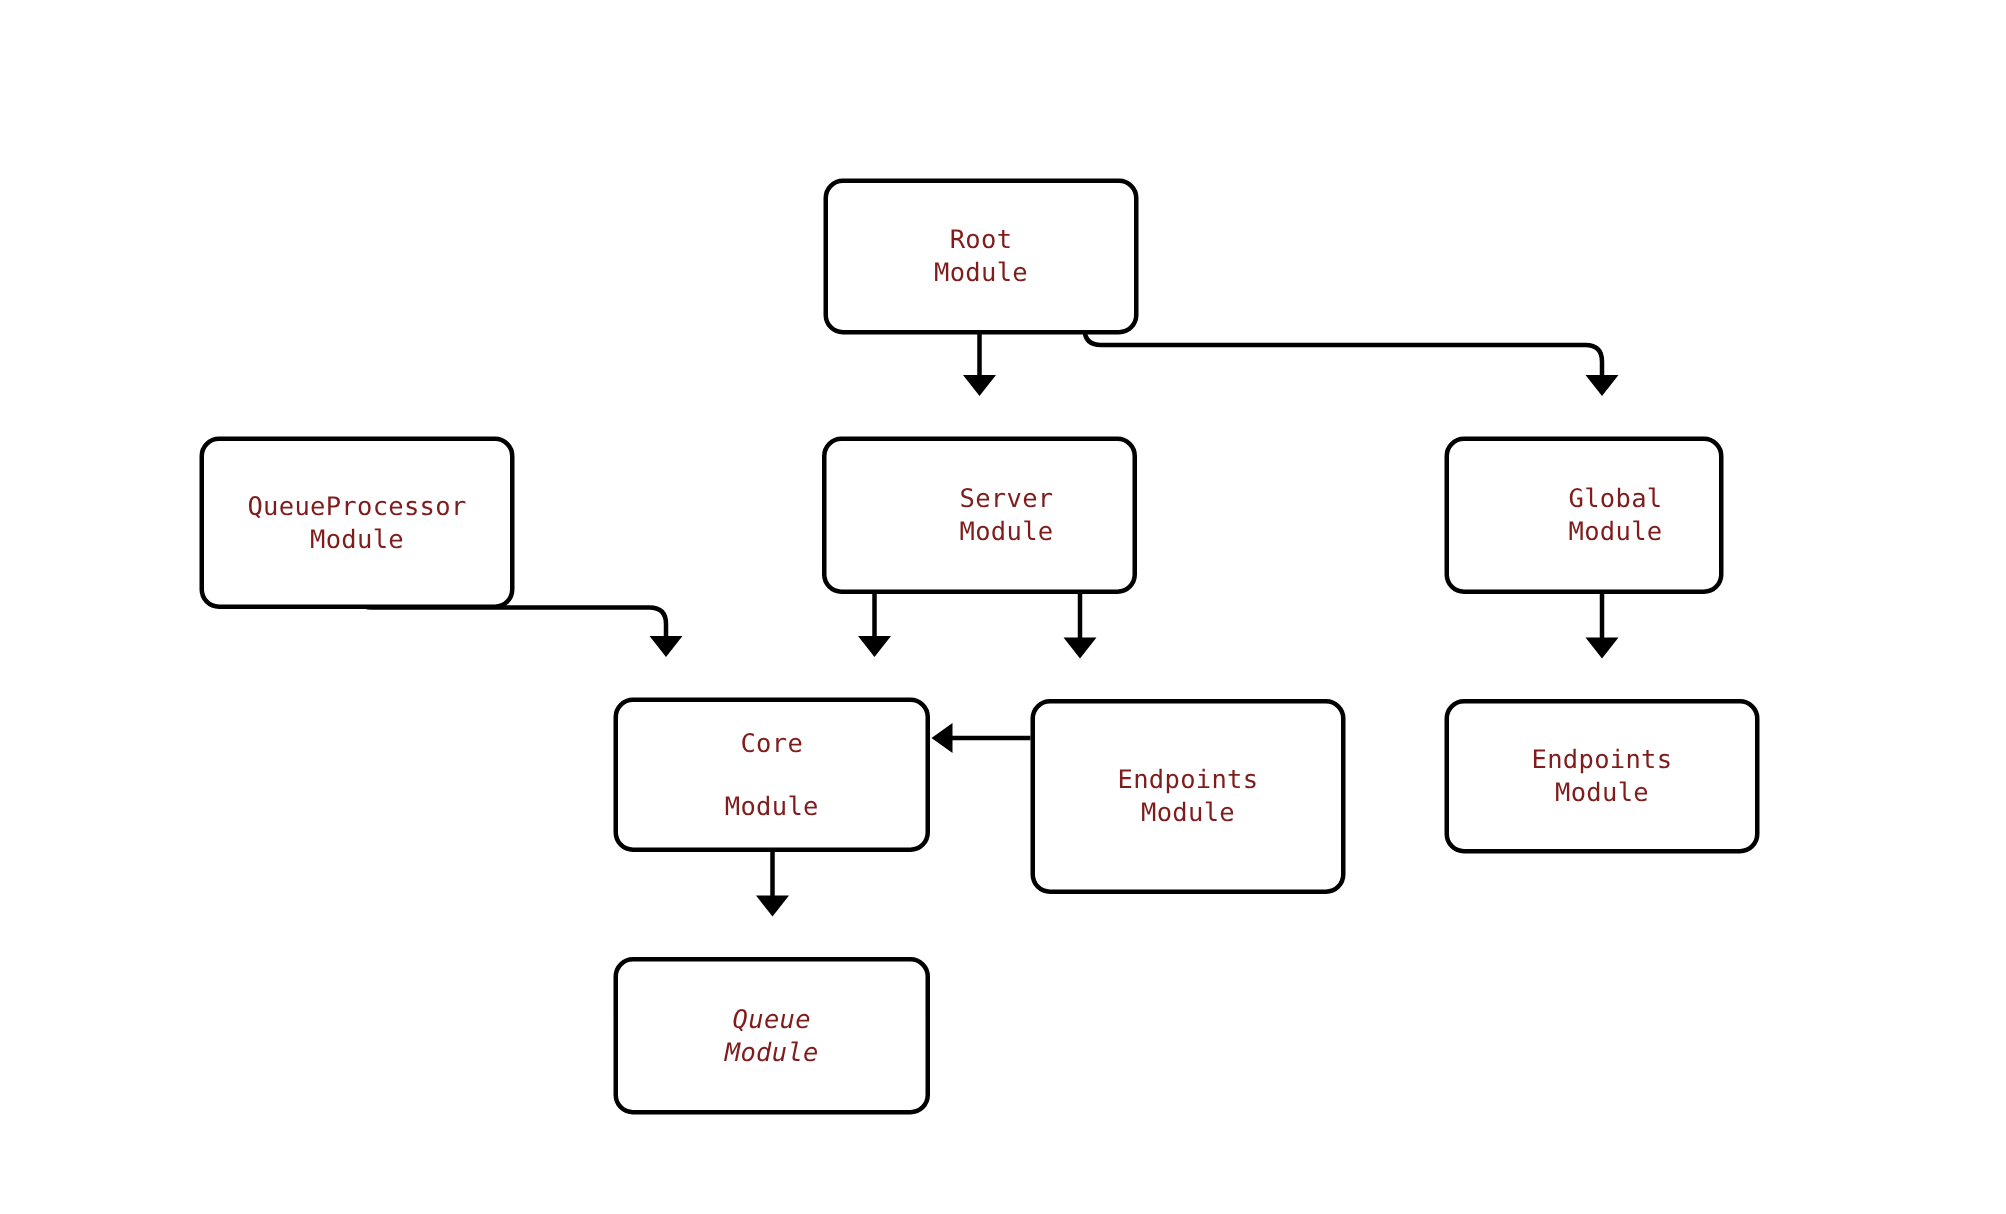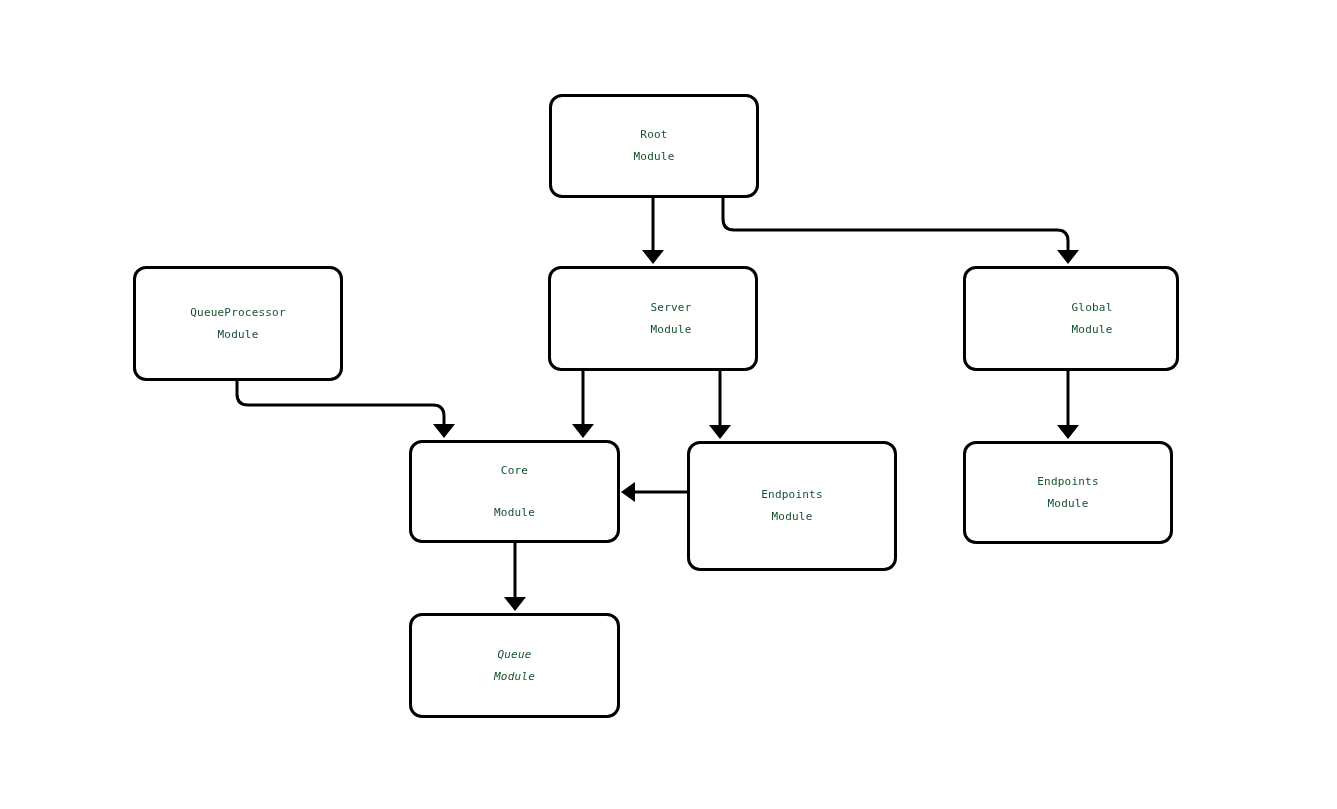--- a/index.html
+++ b/index.html
@@ -27,26 +27,27 @@
     position: absolute;
     box-sizing: border-box;
     border: 3px solid #000000;
     border-radius: 13px;
     background: #ffffff;
     display: flex;
     flex-direction: column;
     align-items: center;
     justify-content: center;
     text-align: center;
-    color: #14532d;
+    color: #7f1d1d;
     font-family: "DejaVu Sans Mono", "Liberation Mono", monospace;
-    font-size: 11px;
+    font-size: 17px;
     line-height: 22px;
     letter-spacing: 0.2px;
     white-space: pre;
+    margin-top: 25px;
   }
   .node-line {
     display: block;
   }
 </style>
 </head>
 <body>
 
 <div id="canvas">
 
@@ -77,21 +78,21 @@
   <div class="node" style="left:133px; top:266px; width:210px; height:115px;">
     <span class="node-line">QueueProcessor</span>
     <span class="node-line">Module</span>
   </div>
 
   <div class="node" style="left:548px; top:266px; width:210px; height:105px;padding-left:36px;">
     <span class="node-line">Server</span>
     <span class="node-line">Module</span>
   </div>
 
-  <div class="node" style="left:963px; top:266px; width:216px; height:105px;padding-left:42px;">
+  <div class="node" style="left:963px; top:266px; width:186px; height:105px;padding-left:42px;">
     <span class="node-line">Global</span>
     <span class="node-line">Module</span>
   </div>
 
   <div class="node" style="left:409px; top:440px; width:211px; height:103px;gap:20px;">
     <span class="node-line">Core</span>
     <span class="node-line">Module</span>
   </div>
 
   <div class="node" style="left:687px; top:441px; width:210px; height:130px;">

